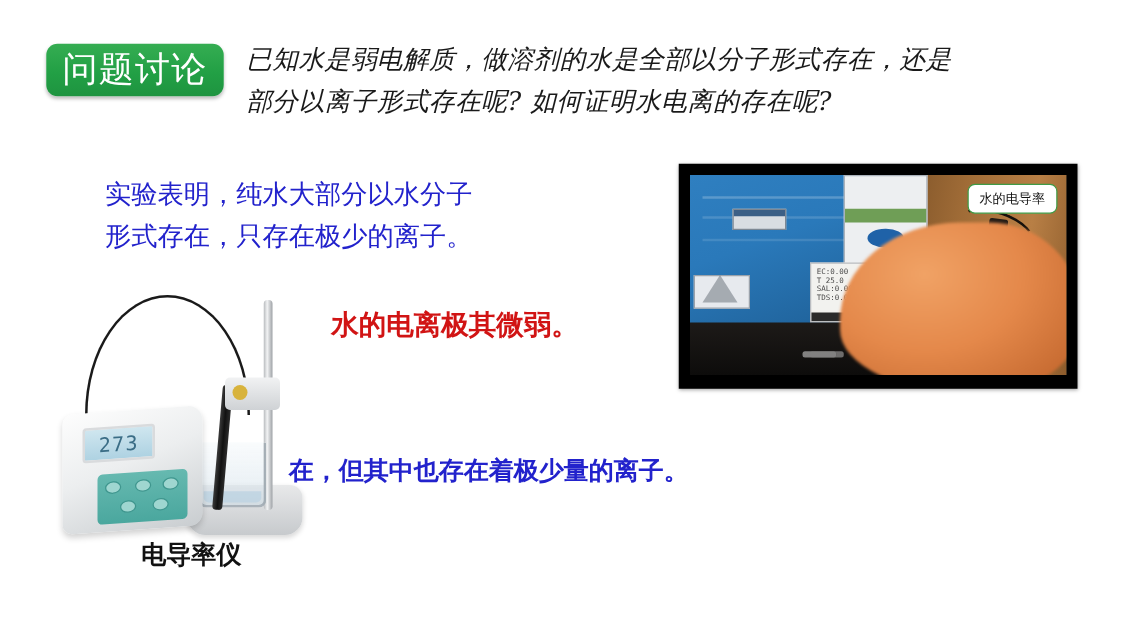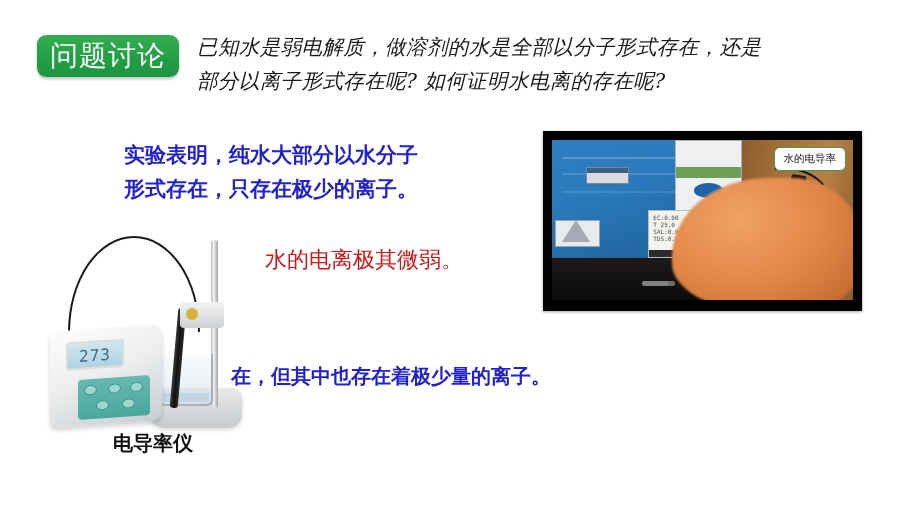--- a/index.html
+++ b/index.html
@@ -63,34 +63,33 @@
 
   
   .blue-top {
     position: absolute;
     left: 84px;
     top: 138px;
     width: 400px;
     color: #2222cc;
     font-size: 21px;
     line-height: 34px;
-    font-weight: 700;
-    font-family: "DejaVu Sans", "Liberation Sans", sans-serif;
-    margin-left: 40px;
+    font-weight: 400;
+    font-family: "DejaVu Sans", "Liberation Sans", sans-serif;
   }
   .blue-top span { display: block; }
 
   
   .red-note {
     position: absolute;
     left: 265px;
     top: 245px;
     color: #d11414;
     font-size: 22px;
-    font-weight: 400;
+    font-weight: 700;
     font-family: "DejaVu Sans", "Liberation Sans", sans-serif;
   }
 
   
   .blue-bottom {
     position: absolute;
     left: 231px;
     top: 358px;
     width: 660px;
     color: #2222cc;

